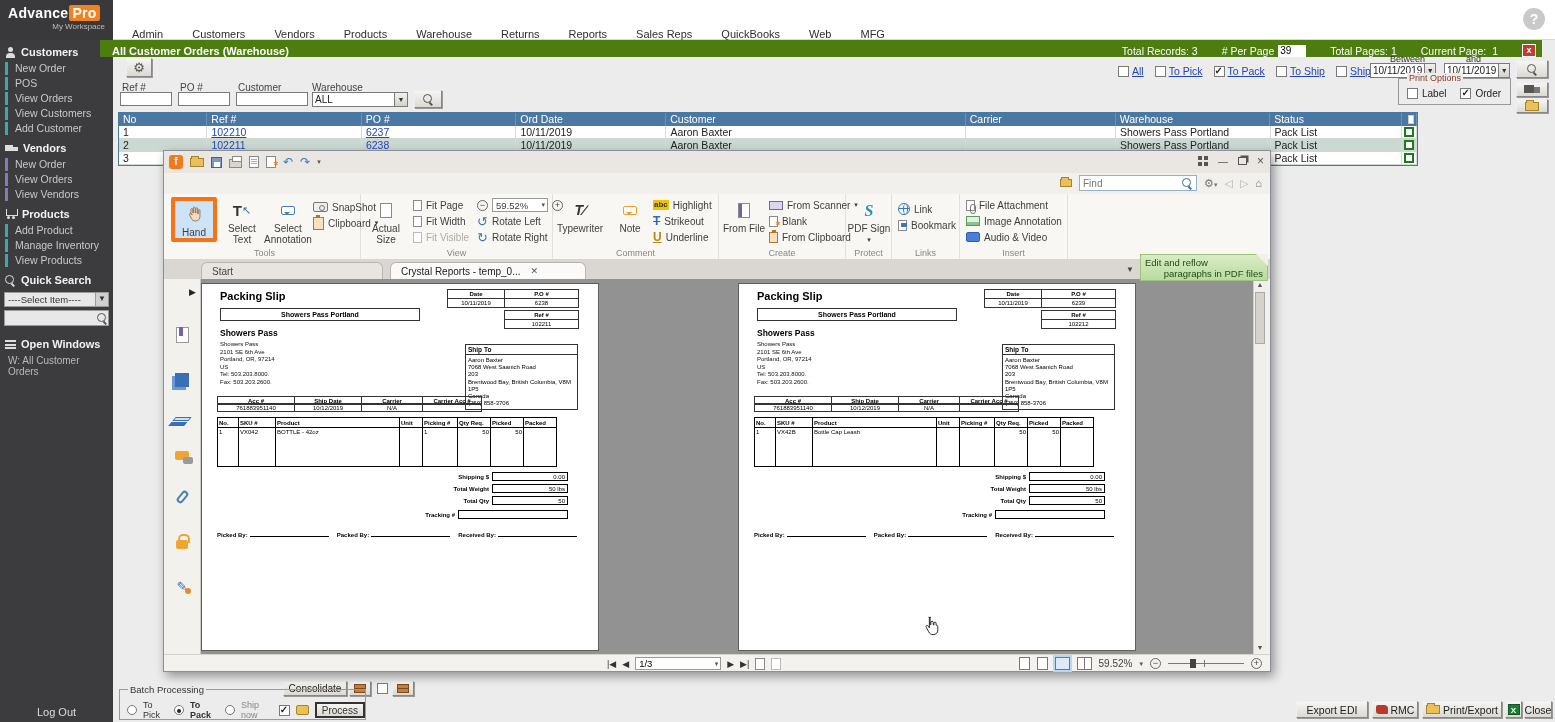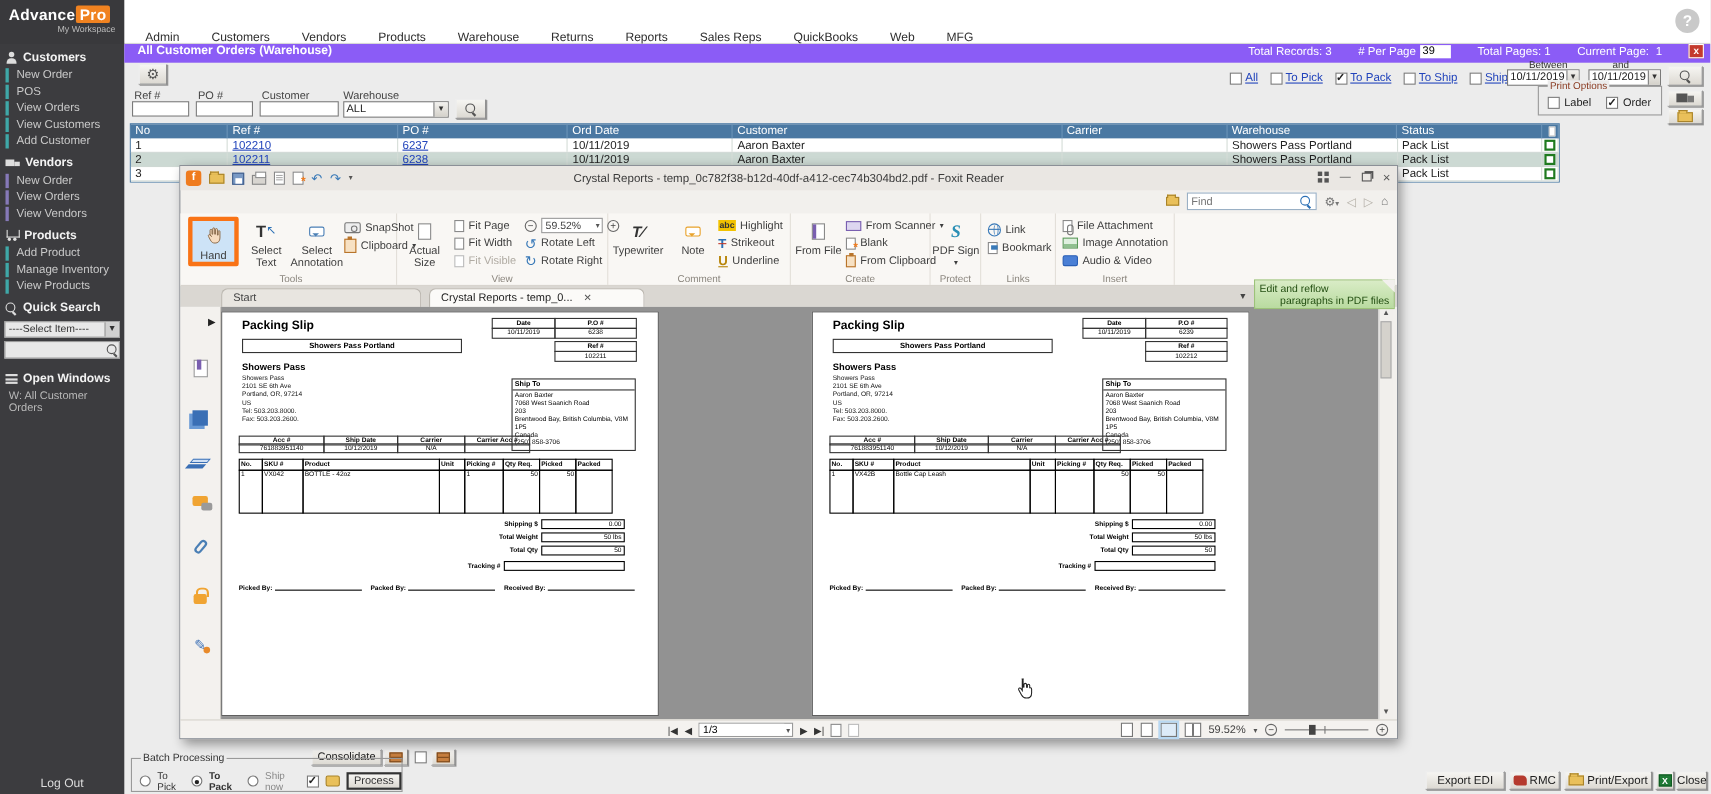--- a/index.html
+++ b/index.html
@@ -43,21 +43,21 @@
   .i-cart::after{content:"";position:absolute;left:2px;bottom:0;width:3px;height:3px;border-radius:50%;background:#ddd;box-shadow:5px 0 0 #ddd}
   .i-mag{width:11px;height:11px;position:relative}
   .i-mag::before{content:"";position:absolute;left:0;top:0;width:7px;height:7px;border:1.5px solid #ddd;border-radius:50%}
   .i-mag::after{content:"";position:absolute;right:1px;bottom:0;width:4px;height:1.5px;background:#ddd;transform:rotate(45deg)}
   .i-mag.dark::before{border-color:#555}.i-mag.dark::after{background:#555}
   .i-mag.blue::before{border-color:#2a6fb5}.i-mag.blue::after{background:#2a6fb5}
   .i-list{width:11px;height:9px;border-top:2px solid #ddd;border-bottom:2px solid #ddd;position:relative}
   .i-list::before{content:"";position:absolute;left:0;top:2.5px;width:100%;height:2px;background:#ddd}
 
   
-  .mtitle{position:absolute;left:113px;top:40px;width:1442px;height:17px;background:#8b5cf6;color:#fff;display:flex;align-items:flex-start;font-size:11px}
+  .mtitle{position:absolute;left:100px;top:40px;width:1442px;height:17px;background:#4d7c0f;color:#fff;display:flex;align-items:flex-end;font-size:11px}
   .mtitle .t{font-weight:bold;padding-left:12px}
   .mtitle-right{margin-left:auto;display:flex;align-items:center;gap:24px;font-size:10.5px;padding-right:6px}
   .pp-input{width:28px;height:12px;border:0;font-size:10px;padding:0 2px}
   .redx{width:14px;height:13px;background:#c43a2e;border:1px solid #fff;color:#fff;font-size:9px;font-weight:bold;text-align:center;line-height:11px;cursor:pointer}
 
   
   .btn3d{background:linear-gradient(#f6f5f2,#dcd9d2);border:1px solid #888;border-top-color:#eee;border-left-color:#eee;box-shadow:1px 1px 0 #999;font-size:10.5px;display:inline-flex;align-items:center;justify-content:center;cursor:pointer;color:#222}
   .gear-btn{position:absolute;left:126px;top:58px;width:26px;height:19px}
   .i-gear{font-size:13px;color:#555;line-height:13px}
   .opt-row{position:absolute;left:1118px;top:65px;display:flex;align-items:center;gap:11px}
@@ -515,21 +515,20 @@
         <span class="ic i-foxit">f</span>
         <span class="ic i-folder"></span>
         <span class="ic i-save"></span>
         <span class="ic i-print"></span>
         <span class="ic i-doc"></span>
         <span class="ic i-docstar"></span>
         <span class="g">↶</span>
         <span class="g">↷</span>
         <span style="font-size:7px;color:#555">▾</span>
       </div>
-      <div class="fx-tname">Crystal Reports - temp_0c782f38-b12d-40df-a412-cec74b304bd2.pdf - Foxit Reader</div>
       <div class="winctl">
         <span class="wgrid"></span>
         <span>—</span>
         <span class="wrest"></span>
         <span style="font-size:12px">×</span>
       </div>
     </div>
 
     <div class="findbar">
       <span class="ic i-folder" style="width:12px;height:8px"></span>

